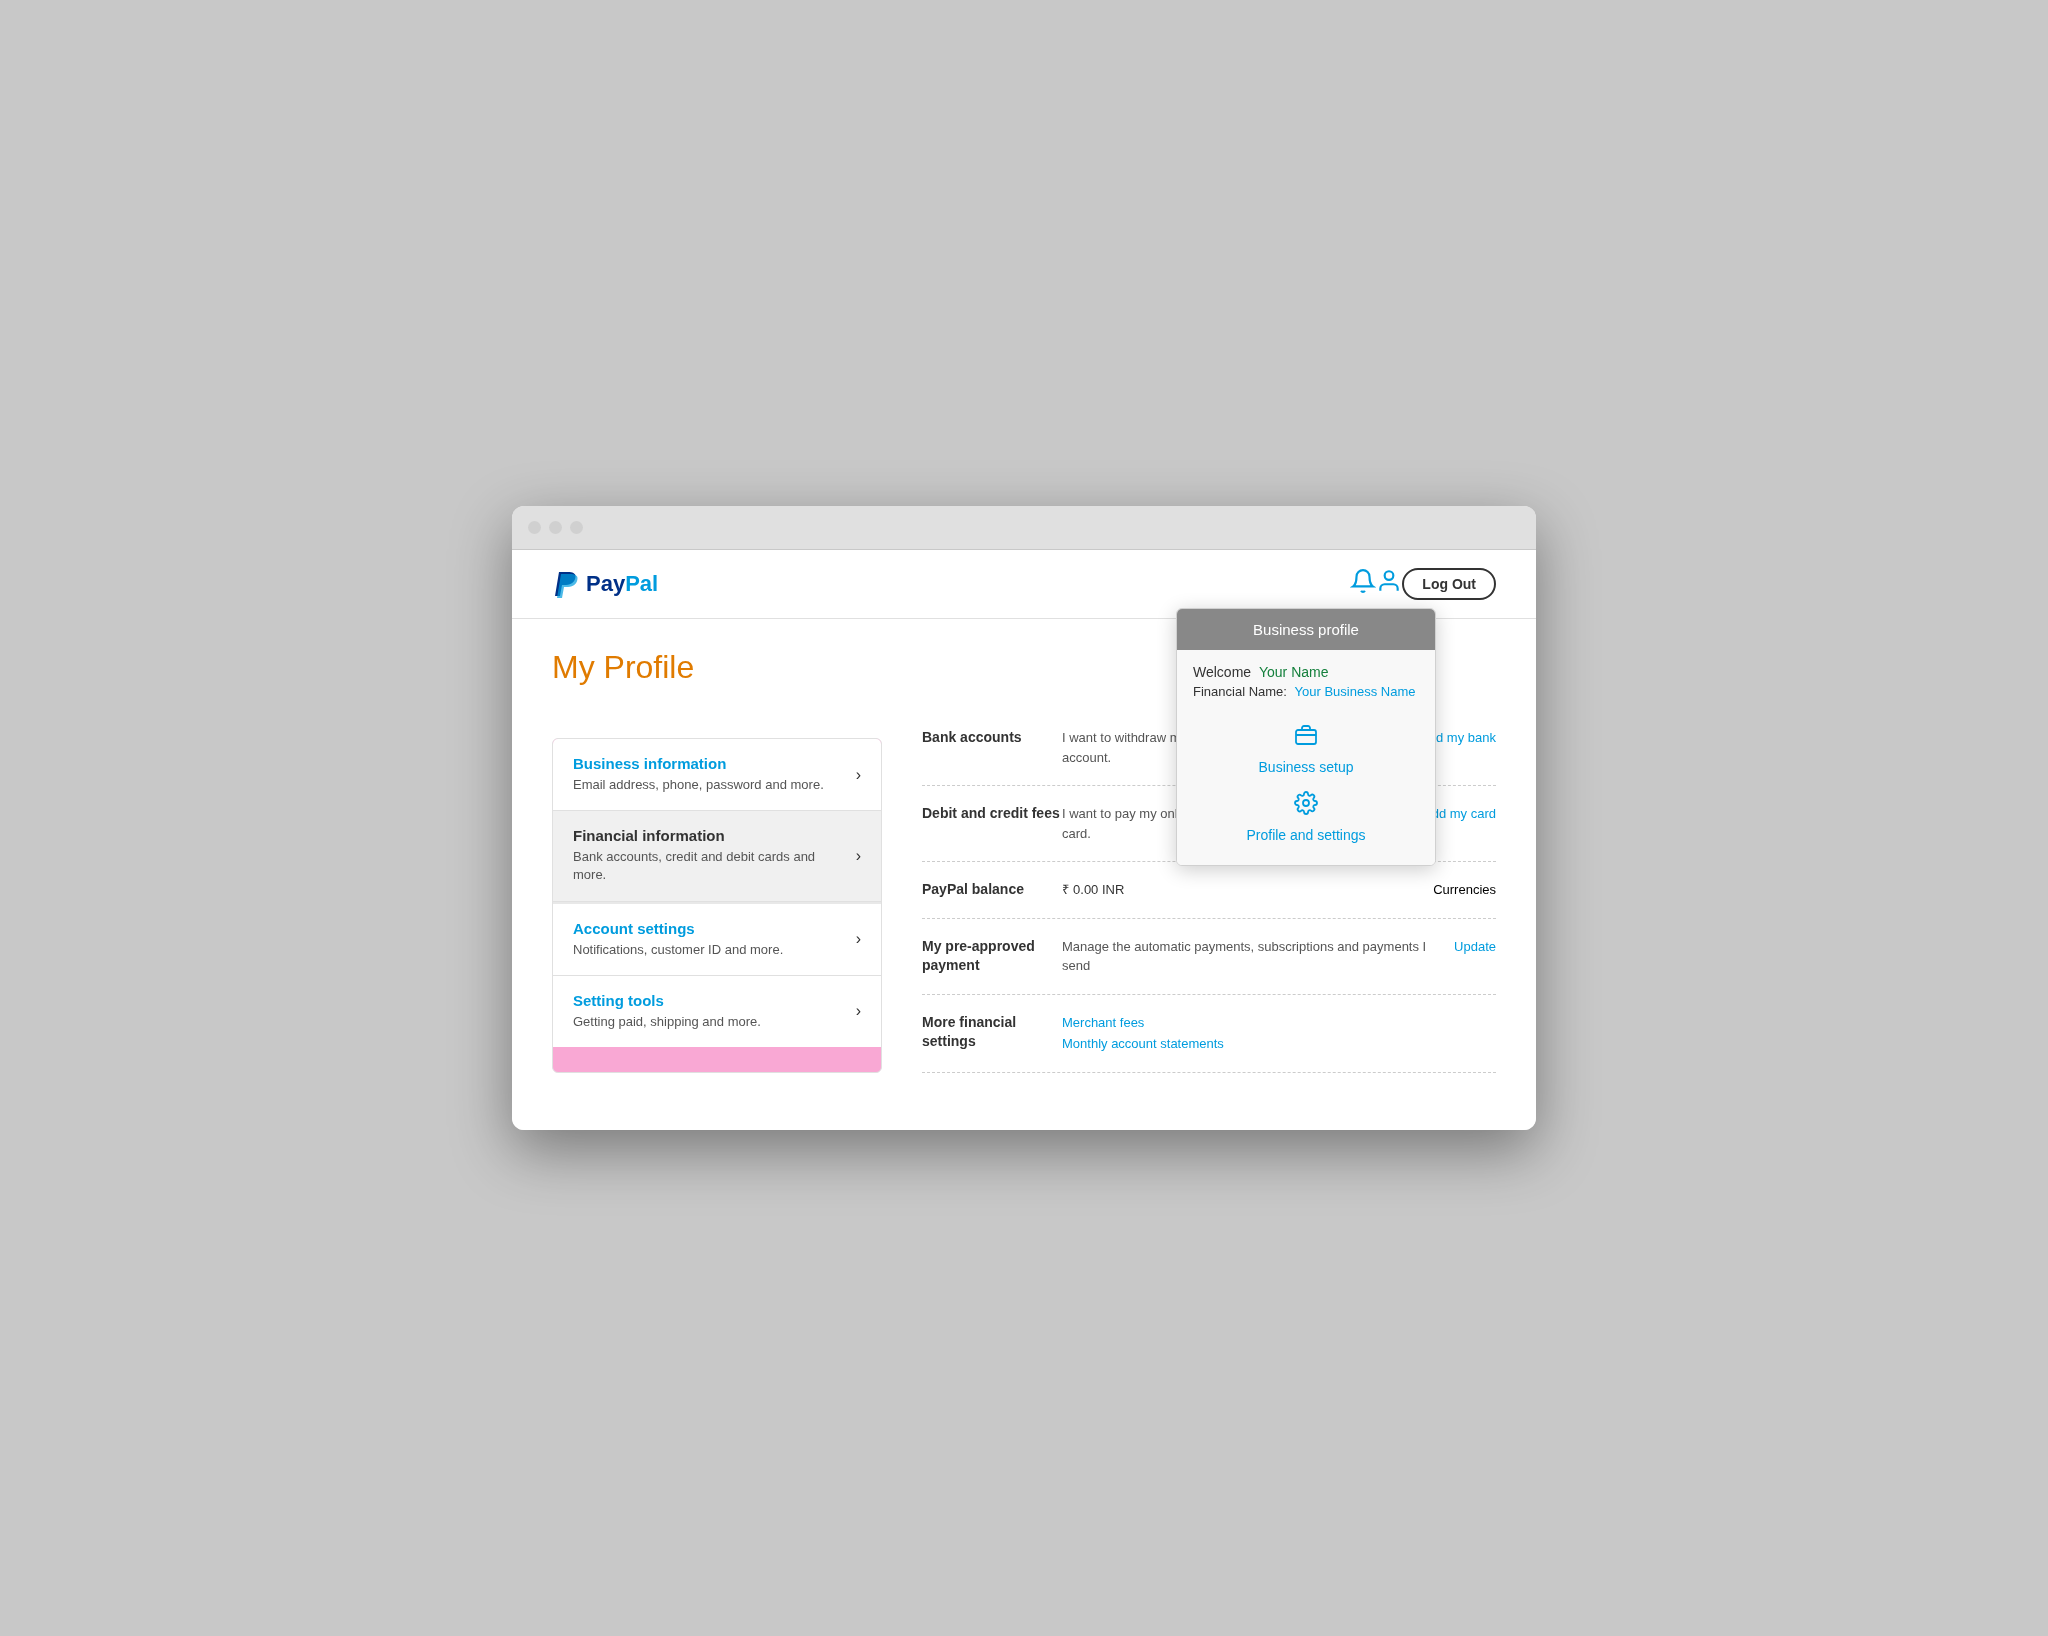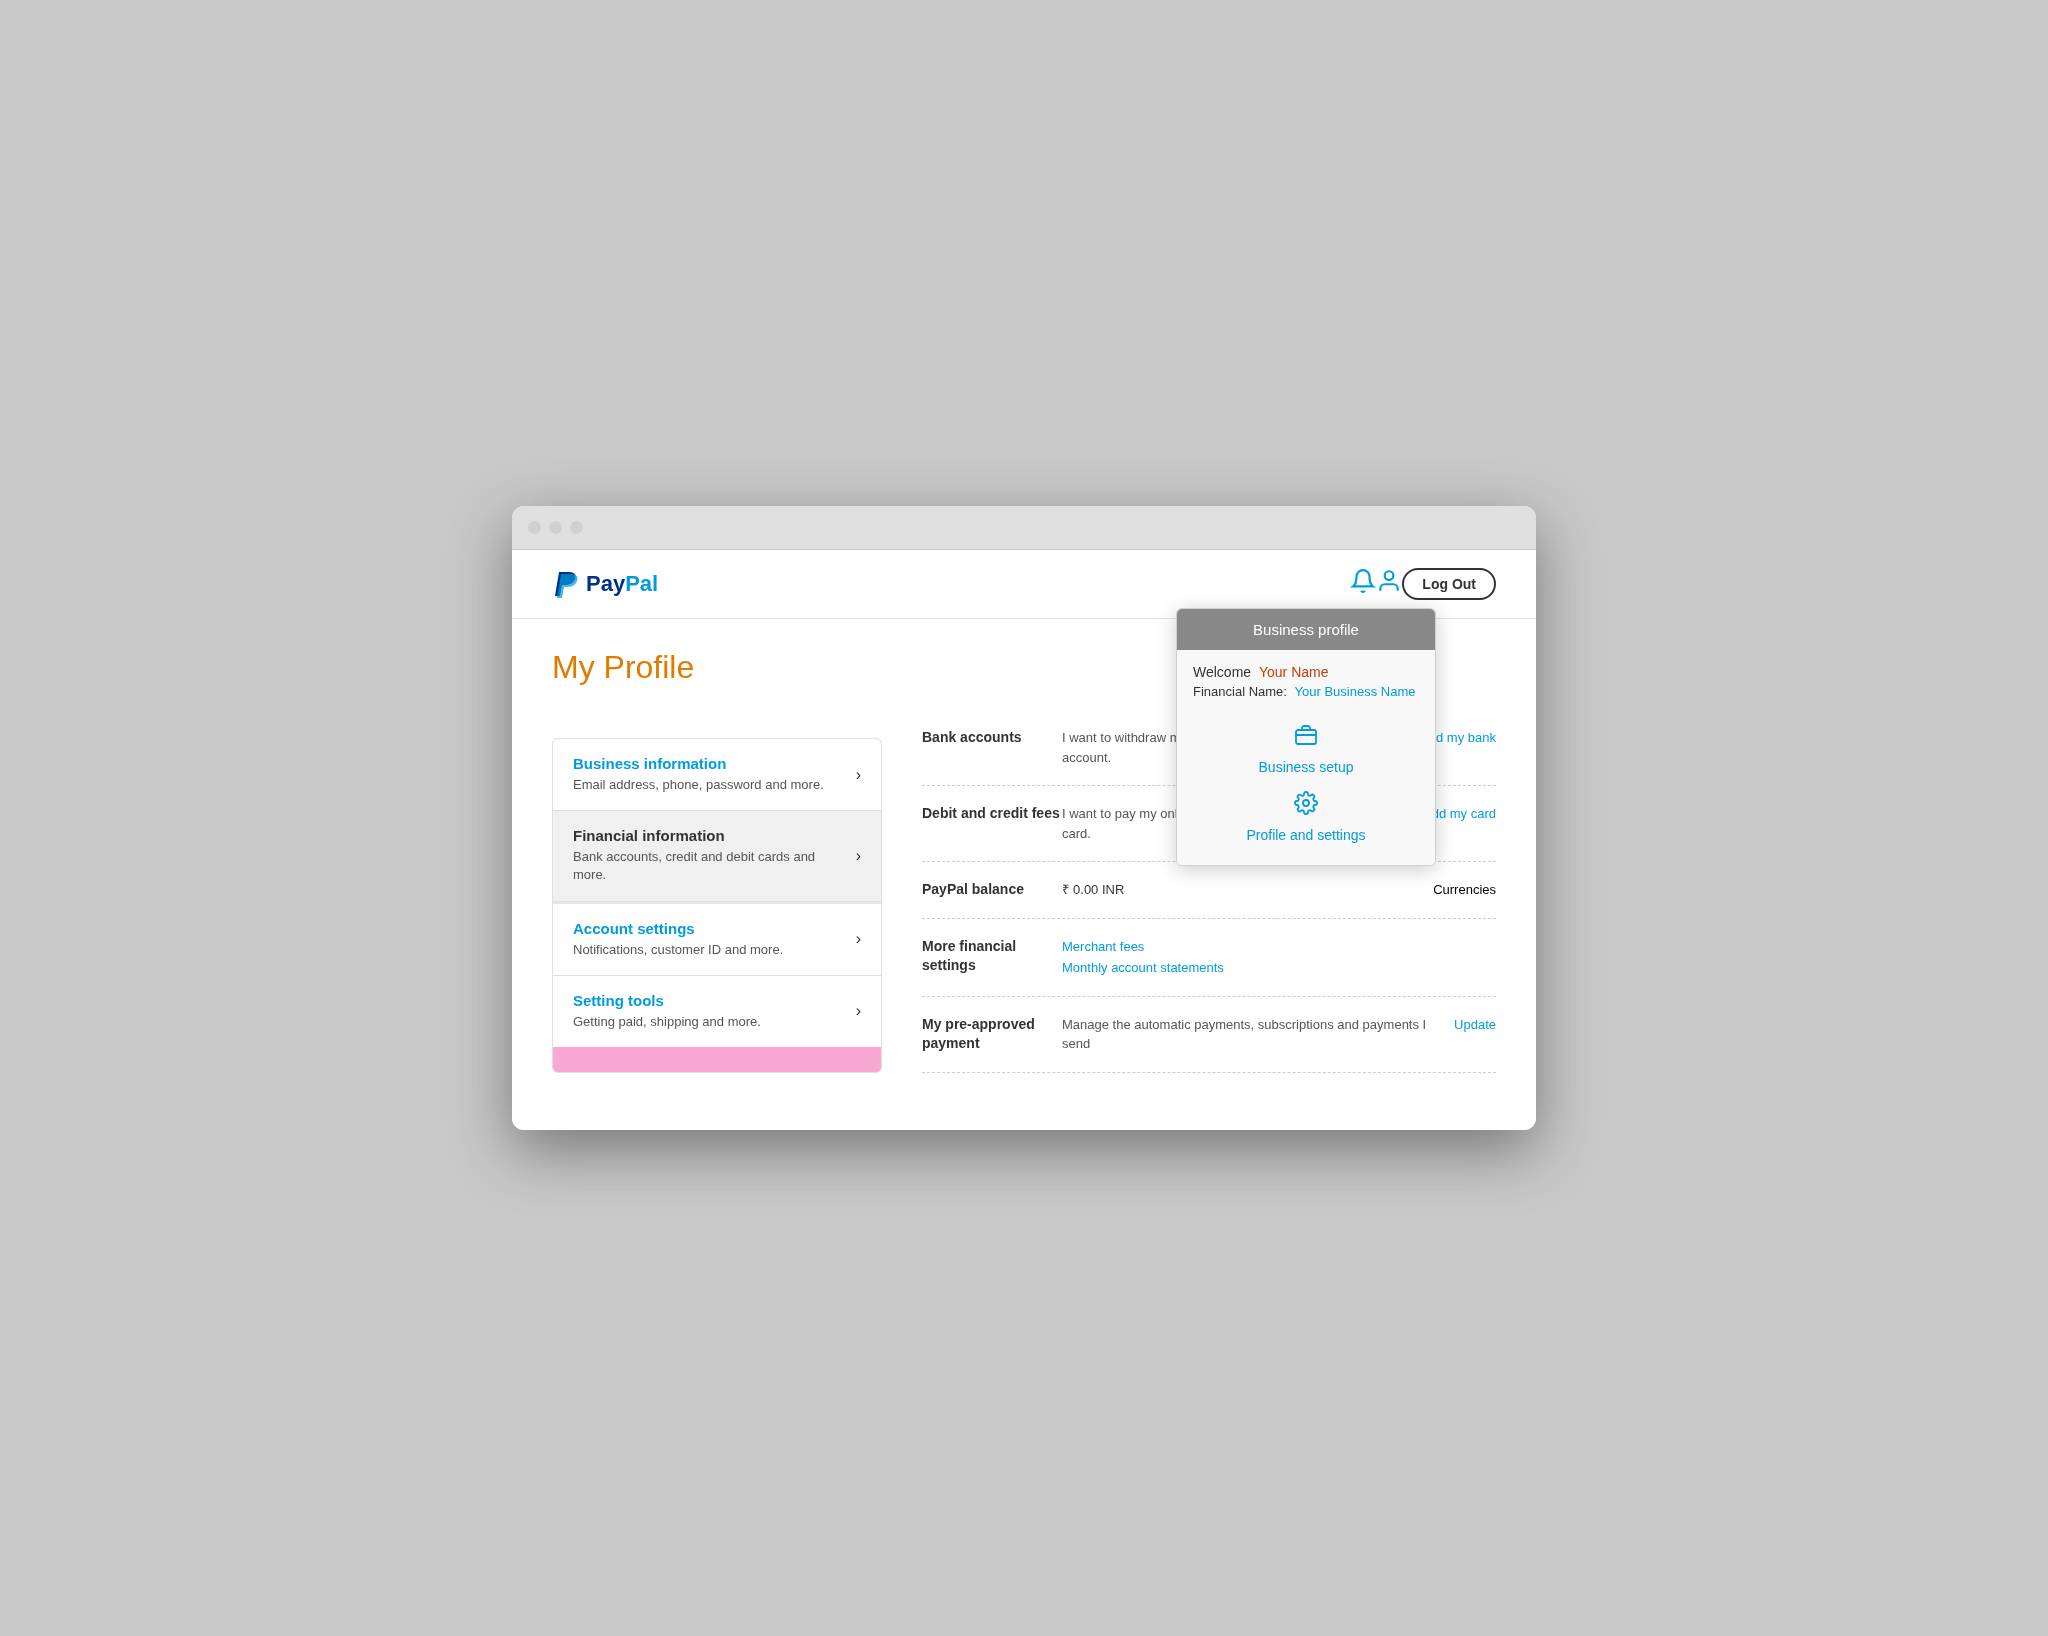--- a/index.html
+++ b/index.html
@@ -361,21 +361,21 @@
         </svg>
         <button class="logout-btn">Log Out</button>
       </div>
 
       <div class="dropdown-overlay">
         <div class="dropdown-arrow"></div>
         <div class="dropdown-header">Business profile</div>
         <div class="dropdown-body">
           <div class="dropdown-welcome">
             <span style="color: rgb(51, 51, 51);">Welcome</span>
-            <span style="color: #c2410c; font-weight: 500; margin-left: 4px; margin-top: 7px;">Your Name</span>
+            <span style="color: #15803d; font-weight: 500; margin-left: 4px; margin-top: 7px;">Your Name</span>
           </div>
           <div class="dropdown-biz">
             <span style="color: rgb(51, 51, 51);">Financial Name:</span>
             <span style="color: rgb(0, 156, 222); margin-left: 4px;">Your Business Name</span>
           </div>
           <div class="dropdown-item">
             <svg class="dropdown-item-icon" viewBox="0 0 24 24" fill="none" stroke="#009cde" stroke-width="1.8">
               <rect x="2" y="7" width="20" height="14" rx="2"></rect>
               <path d="M16 7V5a2 2 0 0 0-2-2h-4a2 2 0 0 0-2 2v2"></path>
               <line x1="12" y1="12" x2="12" y2="12"></line>
@@ -454,33 +454,33 @@
 
           <div class="settings-row">
             <div class="row-label">PayPal balance</div>
             <div class="row-desc balance-text">₹ 0.00 INR</div>
             <div class="row-action">
               <a href="#" style="color: #000000; text-decoration: none; font-size: 13px;">Currencies</a>
             </div>
           </div>
 
           <div class="settings-row">
+            <div class="row-label">My pre-approved payment</div>
+            <div class="row-desc">Manage the automatic payments, subscriptions and payments I send</div>
+            <div class="row-action">
+              <a href="#" style="color: rgb(0, 156, 222); text-decoration: none; font-size: 13px;">Update</a>
+            </div>
+          </div>
+
+          <div class="settings-row">
             <div class="row-label">More financial settings</div>
             <div class="row-desc">
               <div class="multi-links">
                 <a href="#" style="color: rgb(0, 156, 222); text-decoration: none; font-size: 13px;">Merchant fees</a>
                 <a href="#" style="color: rgb(0, 156, 222); text-decoration: none; font-size: 13px;">Monthly account statements</a>
               </div>
             </div>
           </div>
-
-          <div class="settings-row">
-            <div class="row-label">My pre-approved payment</div>
-            <div class="row-desc">Manage the automatic payments, subscriptions and payments I send</div>
-            <div class="row-action">
-              <a href="#" style="color: rgb(0, 156, 222); text-decoration: none; font-size: 13px;">Update</a>
-            </div>
-          </div>
         </div>
       </div>
     </div>
   </div>
 </div>
 
 </body></html>

